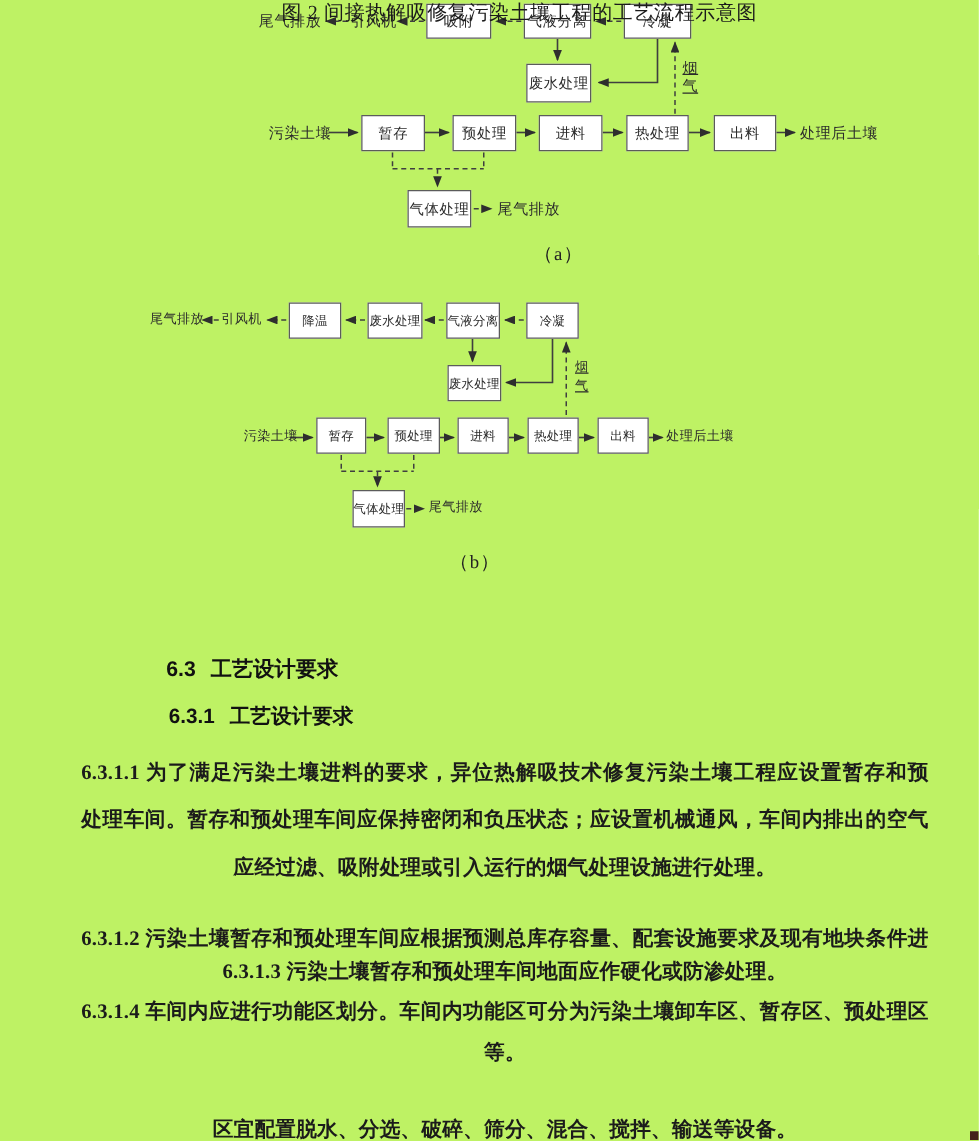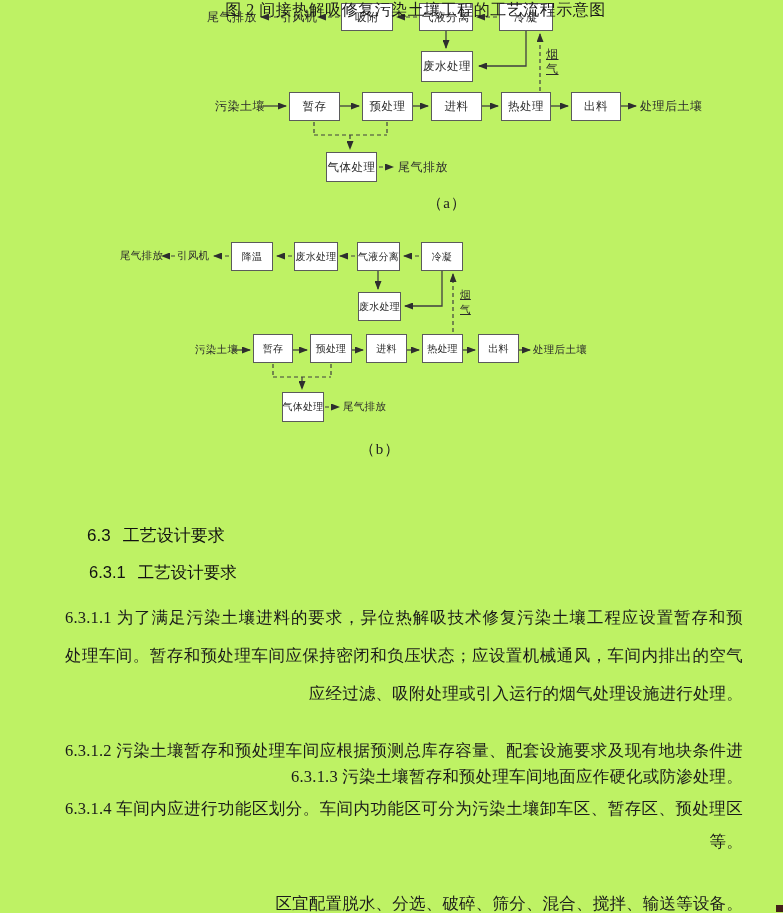--- a/index.html
+++ b/index.html
@@ -29,30 +29,31 @@
   .vert { width:13px; white-space:normal; word-break:break-all; line-height:15px;text-decoration:underline; }
   .sub-label { position:absolute; font-size:15px; text-align:center; letter-spacing:1px; color:#222; }
   .caption {
     position:absolute; left:12px; top:476; width:783px;
     padding-left:24px; box-sizing:border-box;
     text-align:center; font-size:16px; color:#1b1b1b; letter-spacing:0.5px;
   }
   .heading {
     position:absolute;
     font-family:"Liberation Sans","DejaVu Sans",sans-serif;
-    font-weight:normal; color:#111;
+    font-weight:bold; color:#111;margin-left:46px;
   }
   .heading .num { margin-right:12px; }
   .bodyline {
     position:absolute; left:65px; width:678px;
     font-size:16.5px; line-height:22px; color:#1b1b1b;
     letter-spacing:0.2px;
+    font-weight:bold;
   }
   .j { text-align:justify; text-align-last:justify; }
-  .l { text-align:right; }
+  .l { text-align:center; }
   .corner-mark {
     position:absolute; right:0; bottom:1px; width:7px; height:7px;
     background:#44201a;
   }
 </style>
 </head>
 <body>
 
 <div class="page">
 

